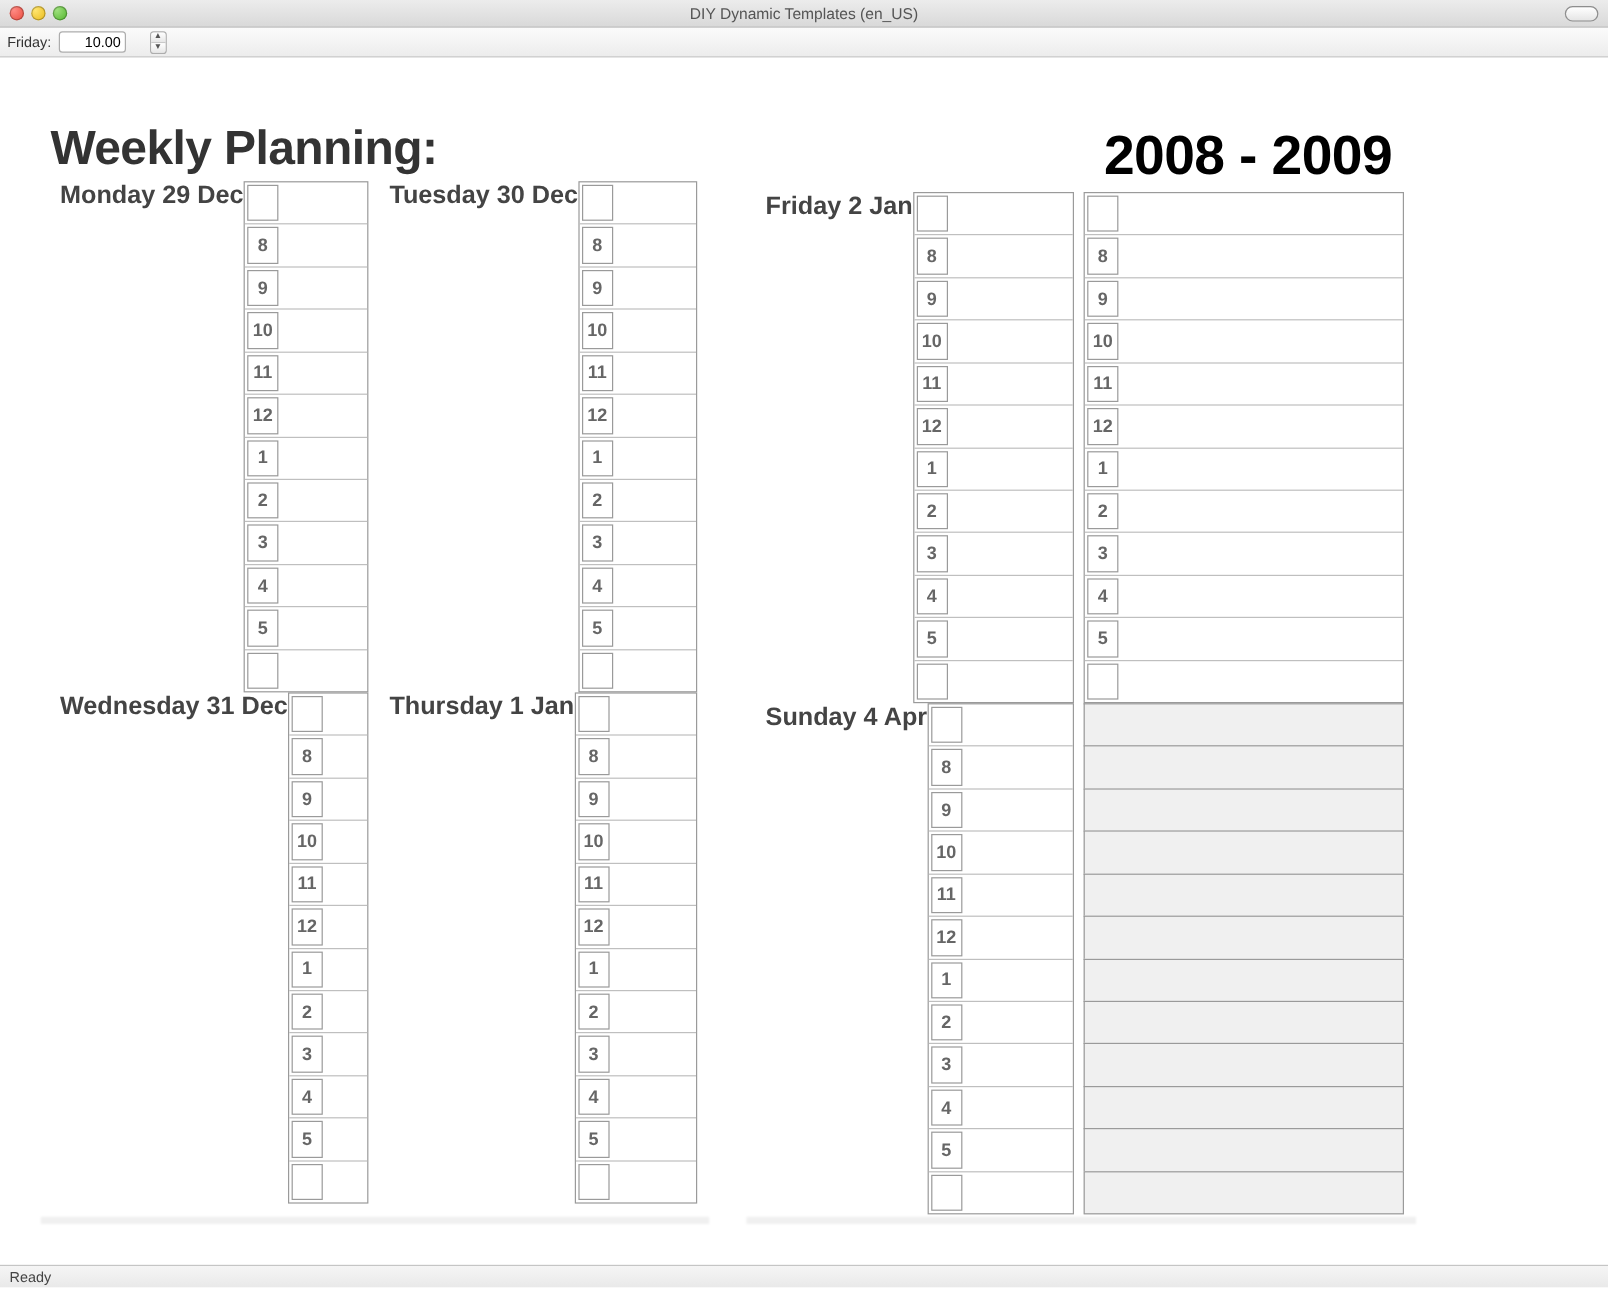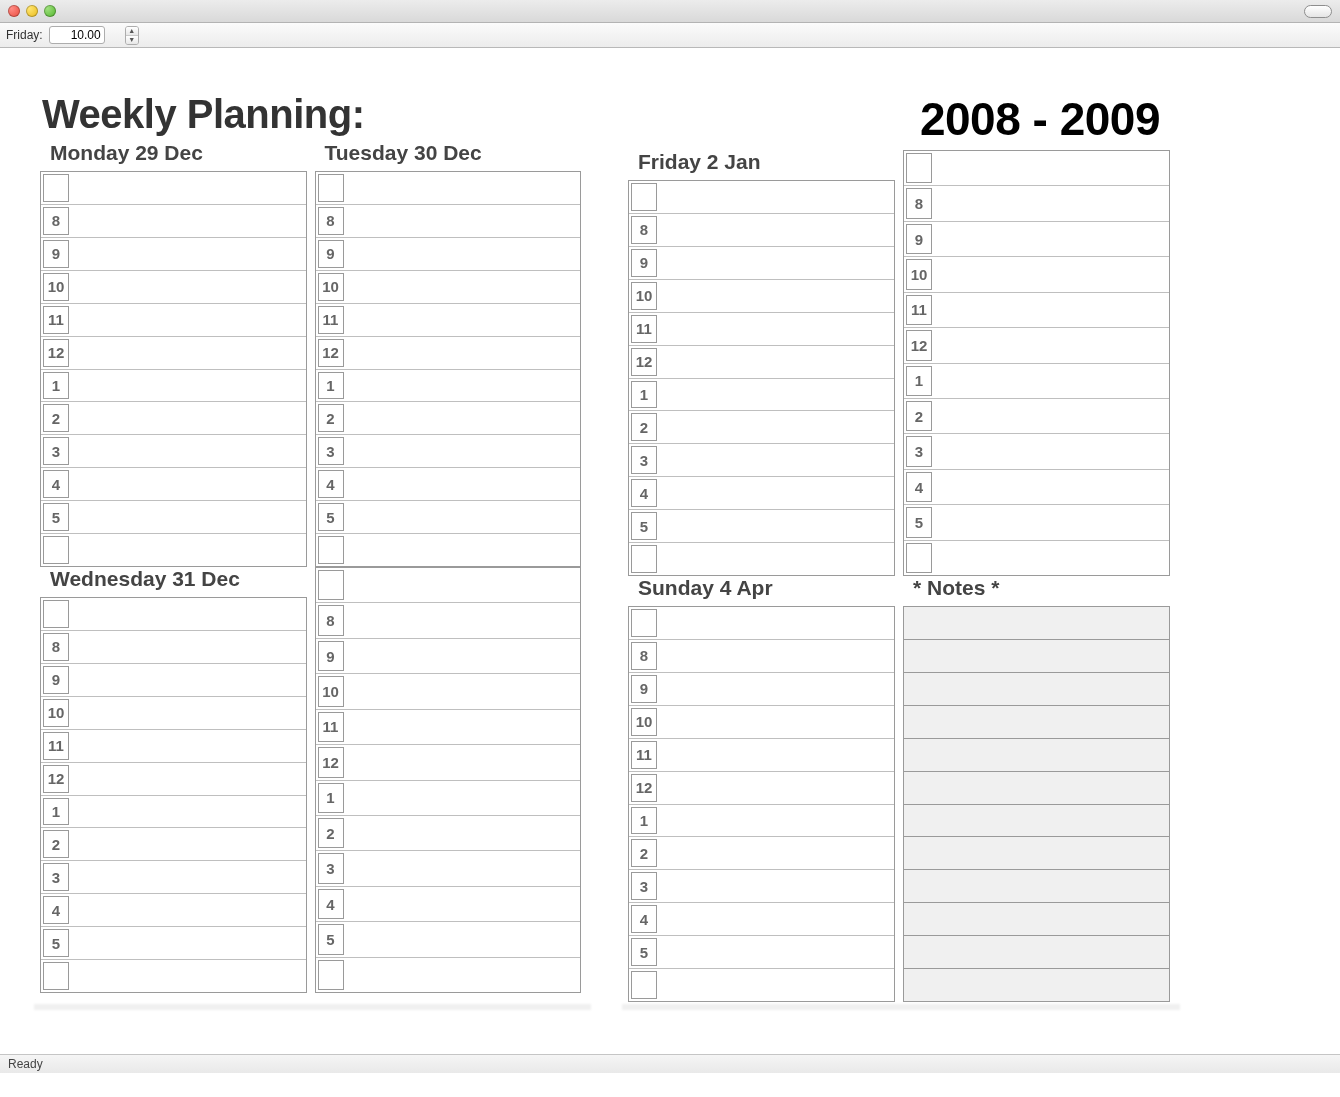--- a/index.html
+++ b/index.html
@@ -11,29 +11,29 @@
   .tl.green{background:radial-gradient(circle at 30% 30%,#9fe07e,#4fb429);}
   .titlebar .title{position:absolute;left:0;right:0;text-align:center;font-size:13px;color:#555;pointer-events:none;}
   .pill{margin-left:auto;width:26px;height:11px;border:1px solid #8e8e8e;border-radius:7px;background:linear-gradient(#fff,#e5e5e5);}
   .toolbar{height:24px;background:linear-gradient(#fbfbfb,#ececec);border-bottom:1px solid #b8b8b8;display:flex;align-items:center;font-size:12px;color:#333;padding:0 6px;gap:6px;}
   .spin{display:flex;align-items:center;gap:20px;}
   .spin input{width:48px;height:16px;font-size:12px;border:1px solid #adadad;border-radius:3px;text-align:right;padding:0 3px;background:#fff;}
   .spinbtns{display:flex;flex-direction:column;border:1px solid #adadad;border-radius:3px;overflow:hidden;}
   .spinbtns div{width:12px;height:8px;display:flex;align-items:center;justify-content:center;font-size:7px;line-height:1;background:linear-gradient(#fff,#e7e7e7);color:#555;cursor:pointer;}
   .spinbtns div:first-child{border-bottom:1px solid #c9c9c9;}
   .canvas{height:1025px;overflow:hidden;position:relative;background:#fff;}
-  .page{position:absolute;top:10px;height:948px;background:#fff;}
+  .page{position:absolute;top:20px;height:948px;background:#fff;}
   .page.left{left:32px;width:557px;}
   .page.right{left:620px;width:558px;}
   .page::after{content:"";position:absolute;bottom:-4px;left:2px;right:-2px;height:6px;background:rgba(0,0,0,0.06);filter:blur(1px);}
   .header-row{display:flex;justify-content:space-between;align-items:flex-start;padding:34px 18px 4px 10px;}
   .h-title{font-size:40px;font-weight:700;color:#333;letter-spacing:-0.5px;}
   .h-years{font-size:46px;font-weight:700;color:#000000;letter-spacing:-0.5px;}
   .grid2x2{display:grid;grid-template-columns:1fr 1fr;grid-template-rows:1fr 1fr;gap:0 8px;padding:0 8px 18px 8px;height:calc(100% - 78px);box-sizing:border-box;}
-  .daycol{display:flex;flex-direction:column;}
+  .daycol{display:flex;flex-direction:row;}
   .day-head{font-size:21px;font-weight:700;color:#444;padding:0 0 6px 10px;}
   .day-table{flex:1;display:flex;flex-direction:column;border:1px solid #9a9a9a;}
   .row{flex:1;display:flex;border-bottom:1px solid #bfbfbf;}
   .row:last-child{border-bottom:none;}
   .hour{width:24px;display:flex;align-items:center;justify-content:center;border:1px solid #9a9a9a;margin:2px;font-size:15px;color:#666;font-weight:600;background:#fff;line-height:1;}
   .hour.empty{color:transparent;}
   .slot{flex:1;}
   .notes{flex:1;display:flex;flex-direction:column;}
   .notes .nrow{flex:1;background:#f0f0f0;border:1px solid #9a9a9a;border-bottom:none;}
   .notes .nrow:last-child{border-bottom:1px solid #9a9a9a;}
@@ -41,20 +41,21 @@
 </style>
 </head>
 <body>
 
 <div class="titlebar">
   <div class="traffic">
     <div class="tl red"></div>
     <div class="tl yellow"></div>
     <div class="tl green"></div>
   </div>
+  <div class="title">DIY Dynamic Templates (en_US)</div>
   <div class="pill"></div>
 </div>
 
 <div class="toolbar">
   <span>Friday:</span>
   <div class="spin">
     <input type="text" value="10.00" style="">
     <div class="spinbtns">
       <div>▲</div>
       <div>▼</div>
@@ -222,20 +223,21 @@
               <div class="hour">5</div>
               <div class="slot"></div>
             </div>
             <div class="row">
               <div class="hour empty">·</div>
               <div class="slot"></div>
             </div>
           </div>
         </div>
         <div class="daycol">
+          <div class="day-head">Thursday 1 Jan</div>
           <div class="day-table">
             <div class="row">
               <div class="hour empty">·</div>
               <div class="slot"></div>
             </div>
             <div class="row">
               <div class="hour">8</div>
               <div class="slot"></div>
             </div>
             <div class="row">
@@ -441,21 +443,20 @@
               <div class="hour">5</div>
               <div class="slot"></div>
             </div>
             <div class="row">
               <div class="hour empty">·</div>
               <div class="slot"></div>
             </div>
           </div>
         </div>
         <div class="daycol">
-          <div class="day-head">* Notes *</div>
           <div class="notes">
             <div class="nrow"></div>
             <div class="nrow"></div>
             <div class="nrow"></div>
             <div class="nrow"></div>
             <div class="nrow"></div>
             <div class="nrow"></div>
             <div class="nrow"></div>
             <div class="nrow"></div>
             <div class="nrow"></div>

